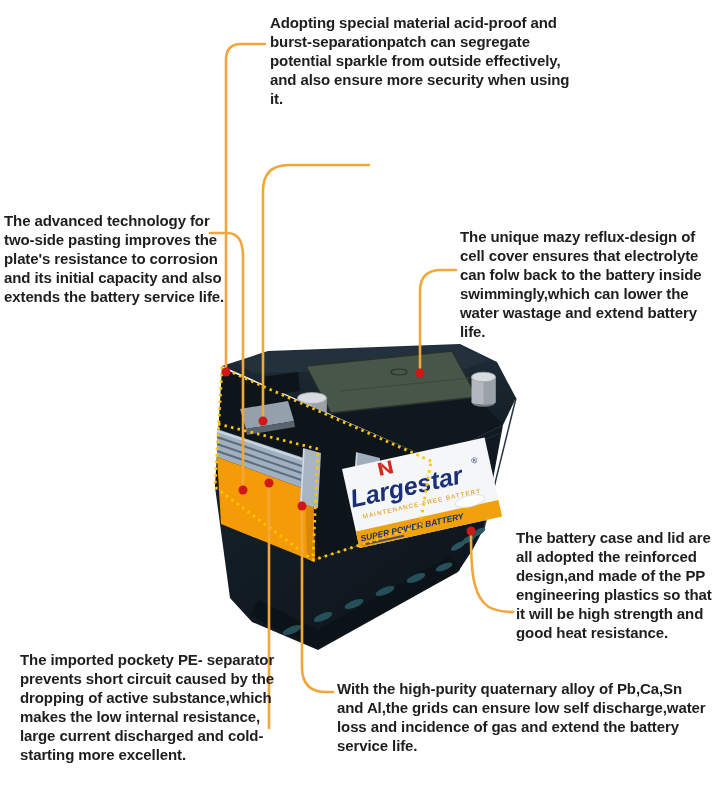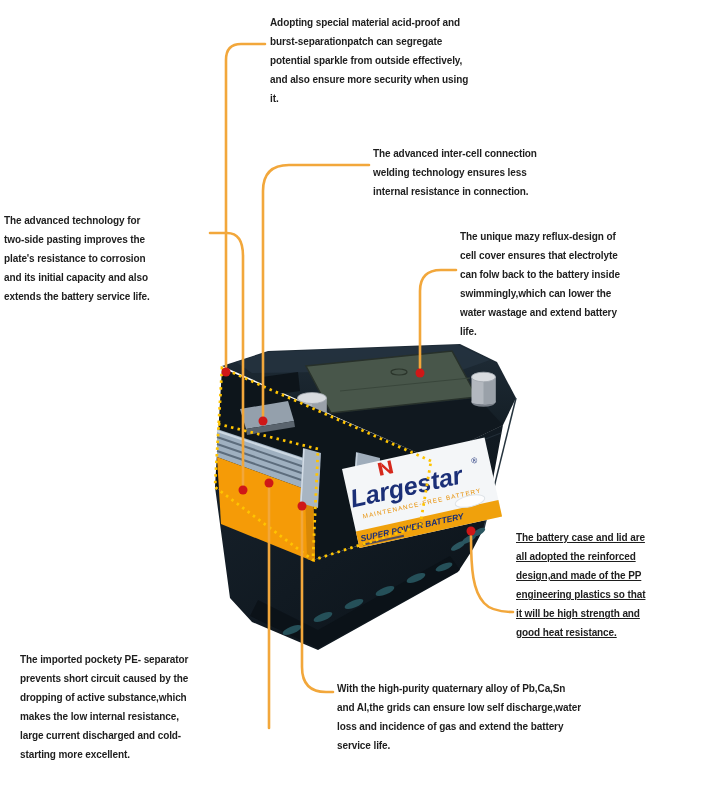--- a/index.html
+++ b/index.html
@@ -1,19 +1,19 @@
 <!DOCTYPE html>
 <html><head>
 <meta charset="utf-8">
 <style>
   html,body{margin:0;padding:0;background:#ffffff;}
   #stage{position:relative;width:726px;height:800px;background:#ffffff;overflow:hidden;
          font-family:"Liberation Sans",sans-serif;}
   #art{position:absolute;left:0;top:0;}
-  .note{position:absolute;font-weight:bold;font-size:10px;line-height:19px;color:#1e1e1e;
+  .note{position:absolute;font-weight:bold;font-size:15px;line-height:19px;color:#1e1e1e;
         white-space:pre-line;letter-spacing:-0.1px;}
 </style>
 </head>
 <body>
 
 <div id="stage">
 
   <svg id="art" width="726" height="800" viewBox="0 0 726 800">
     <defs>
       <linearGradient id="gCase" x1="0" y1="0" x2="1" y2="1">
@@ -143,38 +143,35 @@
       <circle cx="302" cy="506" r="4.5"></circle>
     </g>
   </svg>
 
   <div class="note" style="left:270px;top:13px;width:302px;">Adopting special material acid-proof and
 burst-separationpatch can segregate
 potential sparkle from outside effectively,
 and also ensure more security when using
 it.</div>
 
-  <div class="note" style="left:373px;top:144px;width:256px;">The advanced inter-cell connection
-welding technology ensures less
-internal resistance in connection.</div>
 
   <div class="note" style="left:4px;top:211px;width:230px;">The advanced technology for
 two-side pasting improves the
 plate's resistance to corrosion
 and its initial capacity and also
 extends the battery service life.</div>
 
   <div class="note" style="left:460px;top:227px;width:268px;">The unique mazy reflux-design of
 cell cover ensures that electrolyte
 can folw back to the battery inside
 swimmingly,which can lower the
 water wastage and extend battery
 life.</div>
 
-  <div class="note" style="left:516px;top:528px;width:206px;text-decoration:underline;">The battery case and lid are
+  <div class="note" style="left:516px;top:528px;width:206px;">The battery case and lid are
 all adopted the reinforced
 design,and made of the PP
 engineering plastics so that
 it will be high strength and
 good heat resistance.</div>
 
   <div class="note" style="left:337px;top:679px;width:390px;">With the high-purity quaternary alloy of Pb,Ca,Sn
 and Al,the grids can ensure low self discharge,water
 loss and incidence of gas and extend the battery
 service life.</div>

